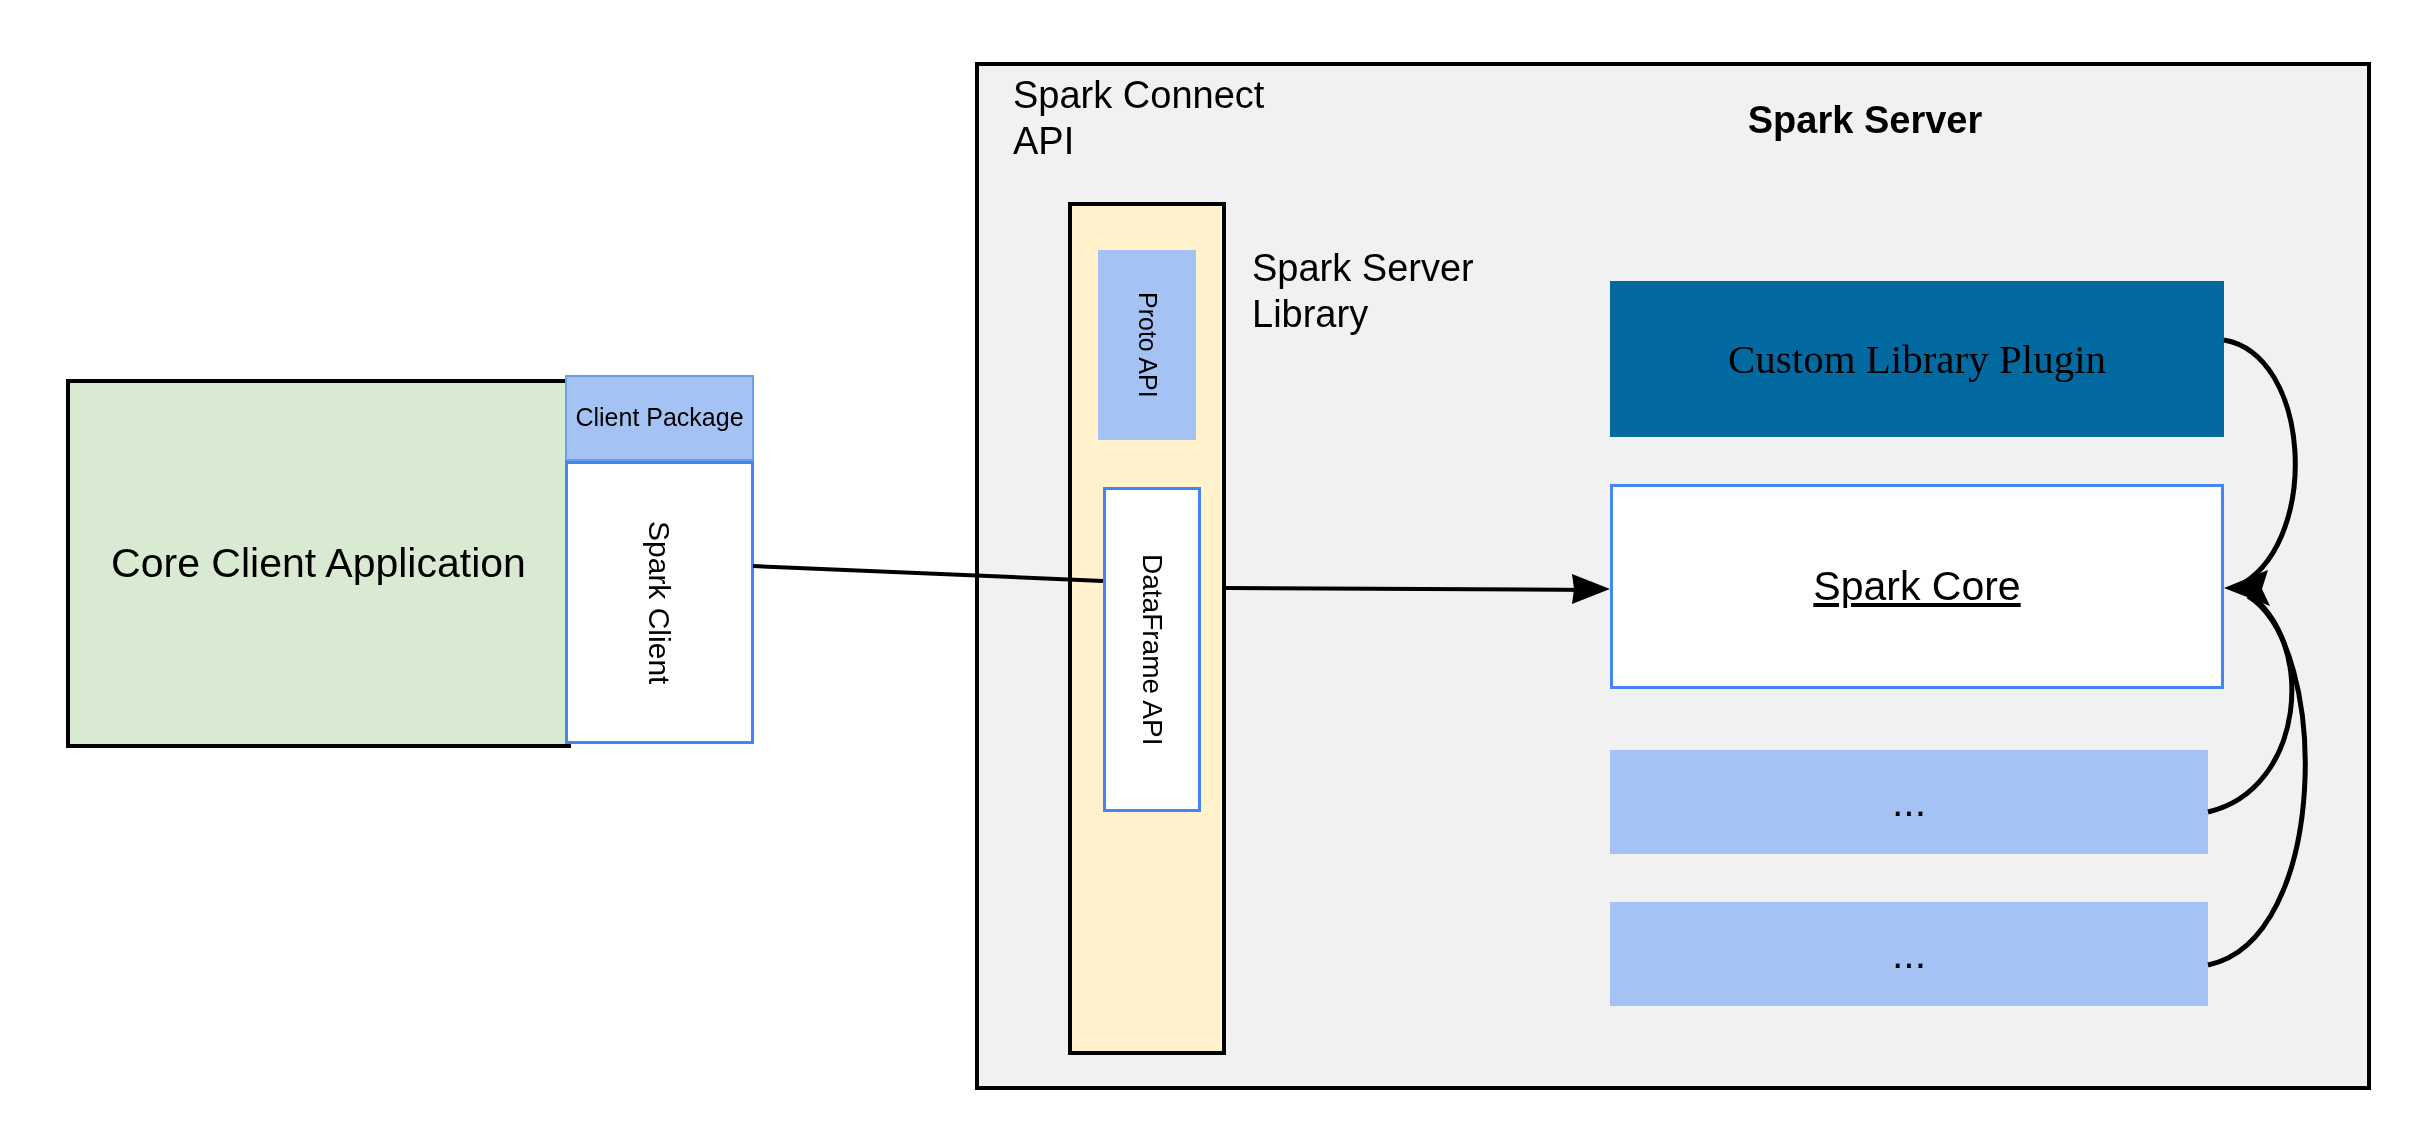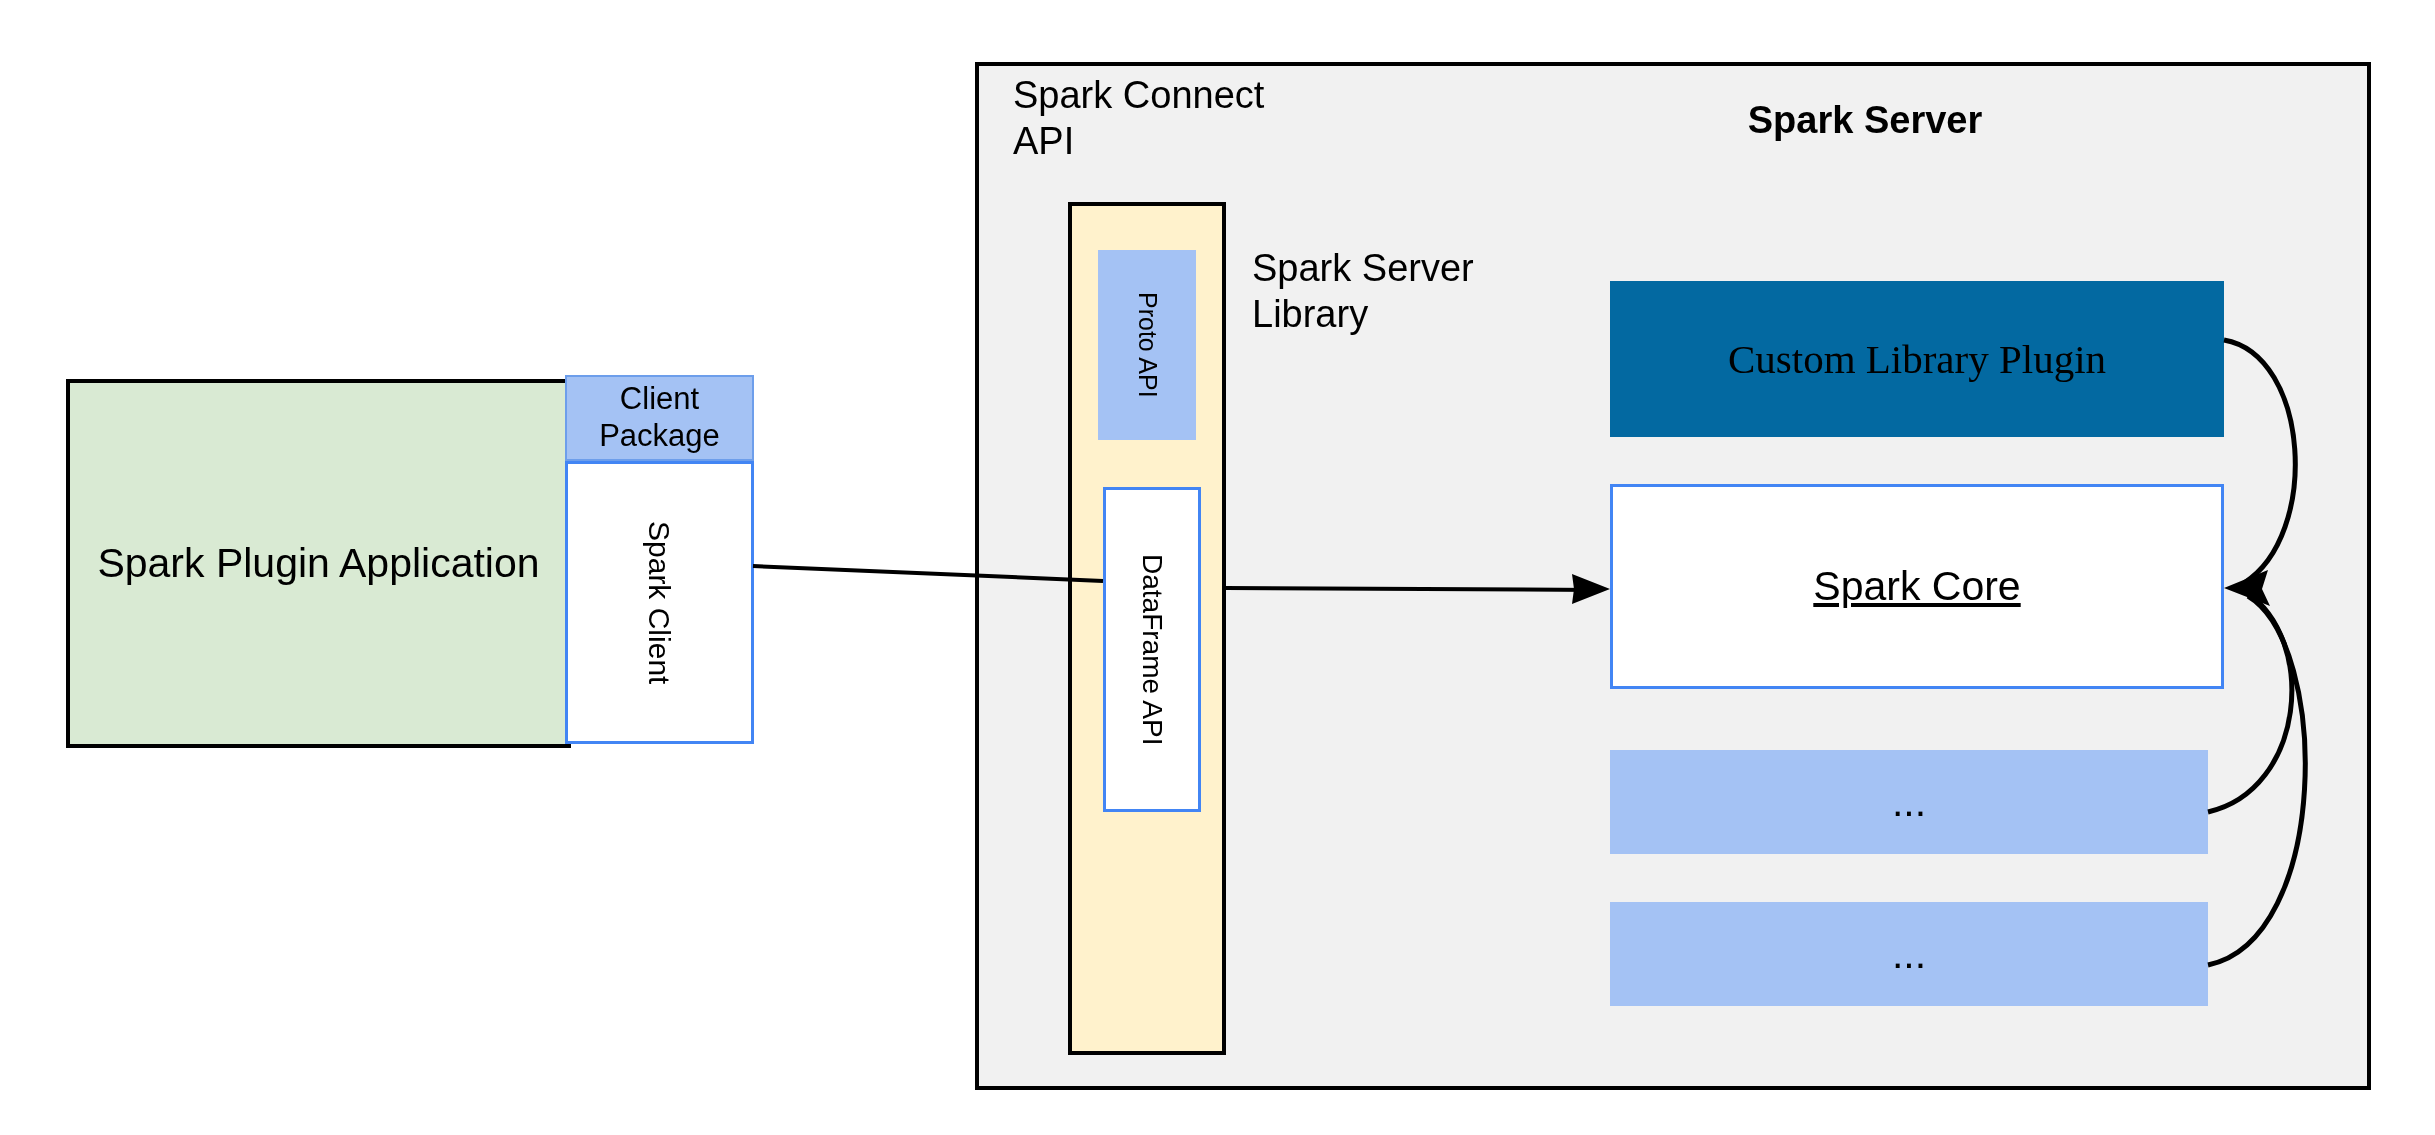--- a/index.html
+++ b/index.html
@@ -50,21 +50,21 @@
   }
   #client-app-box .txt { display: block; }
 
   #client-package-box {
     left: 565px;
     top: 375px;
     width: 189px;
     height: 86px;
     background: #A4C2F4;
     border: 2px solid #6D9EEB;
-    font-size: 31px;
+    font-size: 25px;
   }
 
   #spark-client-box {
     left: 565px;
     top: 461px;
     width: 189px;
     height: 283px;
     background: #ffffff;
     border: 3px solid #4285F4;
     font-size: 30px;
@@ -196,21 +196,21 @@
     stroke-width: 5;
   }
   .conn-head { fill: #000000; }
 </style>
 </head>
 <body>
 
 <div id="canvas">
 
   <div class="box" id="client-app-box">
-    <span class="txt">Spark Plugin
+    <span class="txt">Core Client
 Application</span>
   </div>
 
   <div class="box" id="client-package-box">
     <span>Client
 Package</span>
   </div>
 
   <div class="box" id="spark-client-box">
     <span class="vert-text">Spark Client</span>

